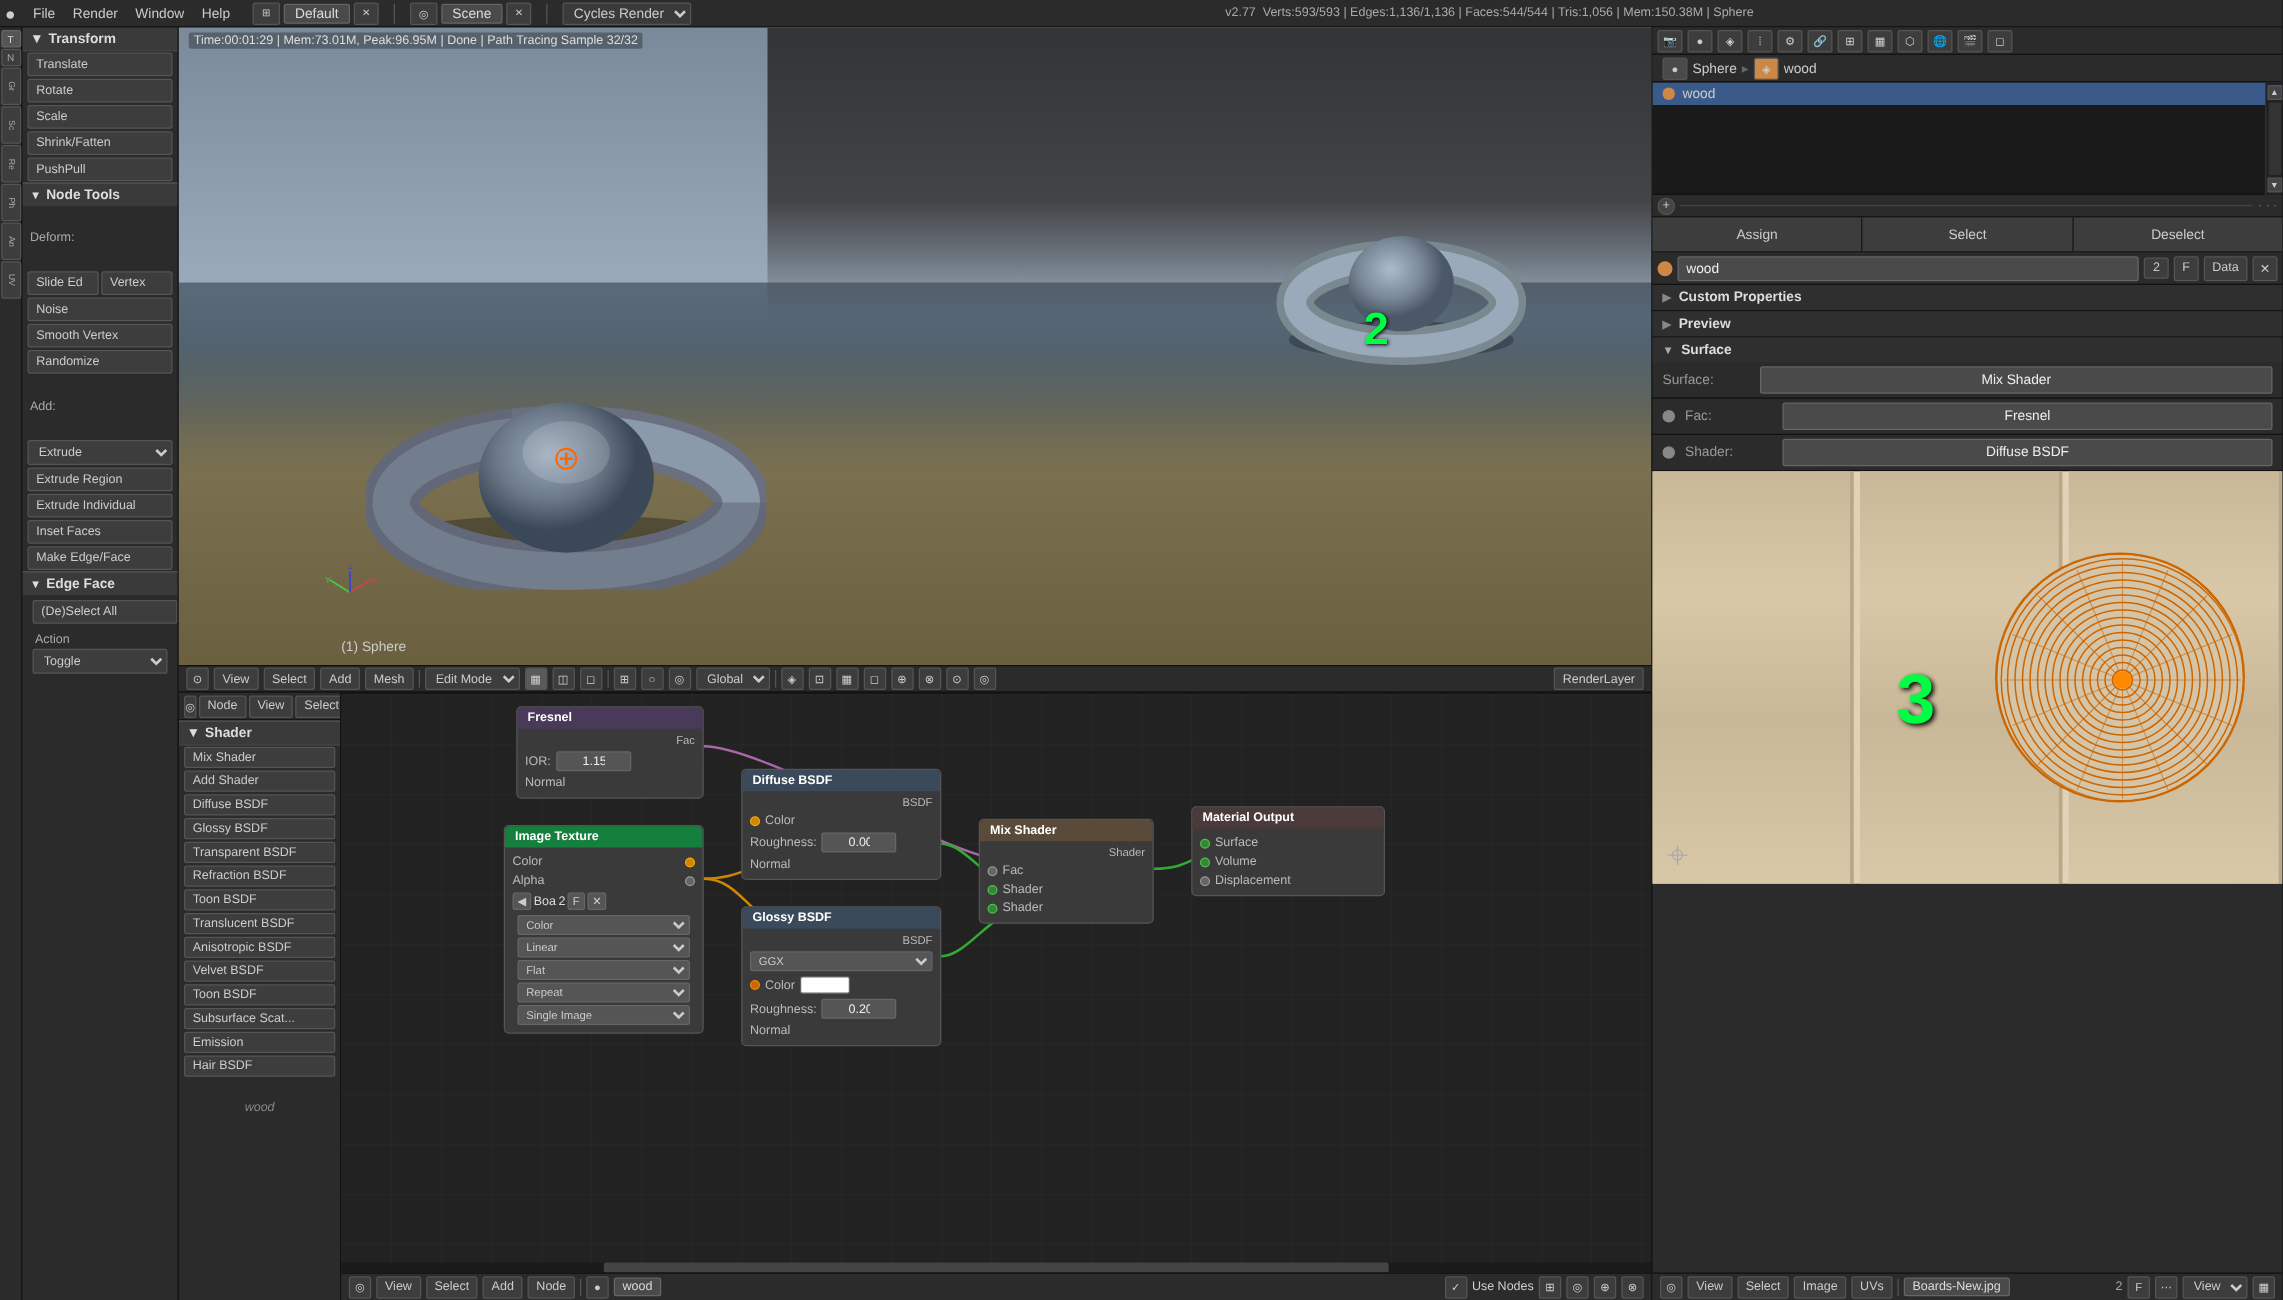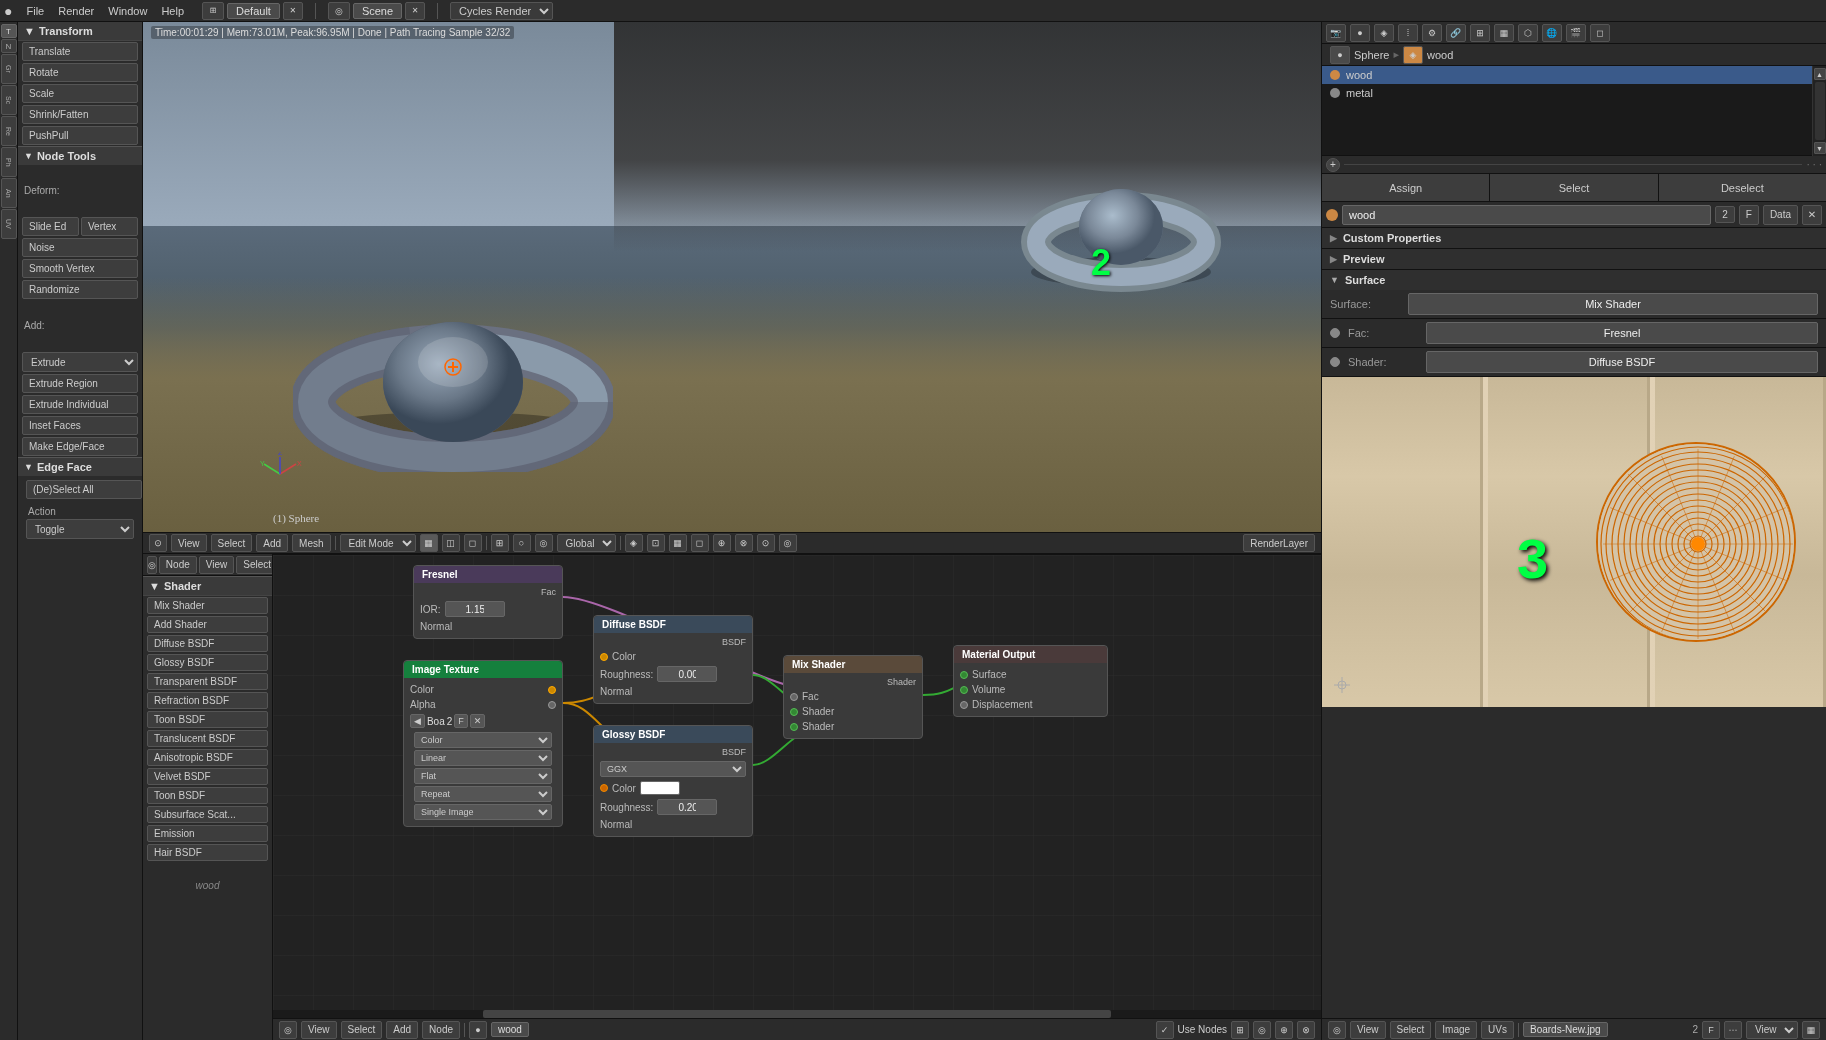--- a/index.html
+++ b/index.html
@@ -147,21 +147,20 @@
       background: rgba(0,0,0,0.3);
       padding: 1px 4px;
       border-radius: 2px;
     }
     .viewport-label-bottom {
       position: absolute;
       bottom: 8px;
       left: 130px;
       font-size: 11px;
       color: #ccc;
-      font-family: Liberation Serif, serif;
     }
     
     .annotation-2 {
       position: absolute;
       right: 210px;
       top: 220px;
       font-size: 36px;
       color: #00ff44;
       font-weight: bold;
       text-shadow: 1px 1px 3px #000;
@@ -773,20 +772,23 @@
   <div style="width:1px;height:16px;background:#555;margin:0 4px;"></div>
   <div style="display:flex;align-items:center;gap:3px;">
     <div class="rp-icon-btn" style="width:22px;font-size:9px;">◎</div>
     <div style="background:#4a4a4a;border:1px solid #666;border-radius:2px;padding:1px 8px;font-size:11px;color:#ddd;">Scene</div>
     <div class="rp-icon-btn" style="font-size:8px;">✕</div>
   </div>
   <div style="width:1px;height:16px;background:#555;margin:0 4px;"></div>
   <select class="engine-select">
     <option>Cycles Render</option>
   </select>
+  <div class="top-bar-stats">
+    <span>v2.77</span>&nbsp;&nbsp;<span>Verts:593/593 | Edges:1,136/1,136 | Faces:544/544 | Tris:1,056 | Mem:150.38M | Sphere</span>
+  </div>
 </div>
 
 <div class="main-layout">
 
   <div style="width:18px;background:#2b2b2b;border-right:1px solid #111;display:flex;flex-direction:column;align-items:center;padding:2px 0;gap:1px;">
     <div style="width:16px;height:14px;background:#555;border:1px solid #666;border-radius:2px;display:flex;align-items:center;justify-content:center;font-size:8px;color:#ddd;cursor:pointer;">T</div>
     <div style="width:16px;height:14px;background:#3d3d3d;border:1px solid #555;border-radius:2px;display:flex;align-items:center;justify-content:center;font-size:8px;color:#aaa;cursor:pointer;">N</div>
     <div style="width:16px;height:30px;background:#3d3d3d;border:1px solid #555;border-radius:2px;display:flex;align-items:center;justify-content:center;font-size:7px;color:#aaa;cursor:pointer;writing-mode:vertical-lr;">Gr</div>
     <div style="width:16px;height:30px;background:#3d3d3d;border:1px solid #555;border-radius:2px;display:flex;align-items:center;justify-content:center;font-size:7px;color:#aaa;cursor:pointer;writing-mode:vertical-lr;">Sc</div>
     <div style="width:16px;height:30px;background:#3d3d3d;border:1px solid #555;border-radius:2px;display:flex;align-items:center;justify-content:center;font-size:7px;color:#aaa;cursor:pointer;writing-mode:vertical-lr;">Re</div>
@@ -1173,24 +1175,20 @@
       <div class="rp-icon-btn" style="background:#cc8844;">◈</div>
       <span class="breadcrumb-item">wood</span>
     </div>
 
     <div style="position:relative;">
       <div class="material-list">
         <div class="material-item active">
           <div class="mat-dot mat-dot-wood"></div>
           <span>wood</span>
         </div>
-        <div class="material-item">
-          <div class="mat-dot mat-dot-metal"></div>
-          <span>metal</span>
-        </div>
       </div>
 
       <div class="material-scrollbar-area">
         <div class="mat-scroll-btn">▲</div>
         <div class="mat-scroll-mid"></div>
         <div class="mat-scroll-btn">▼</div>
       </div>
     </div>
 
     <div class="mat-list-bottom">

